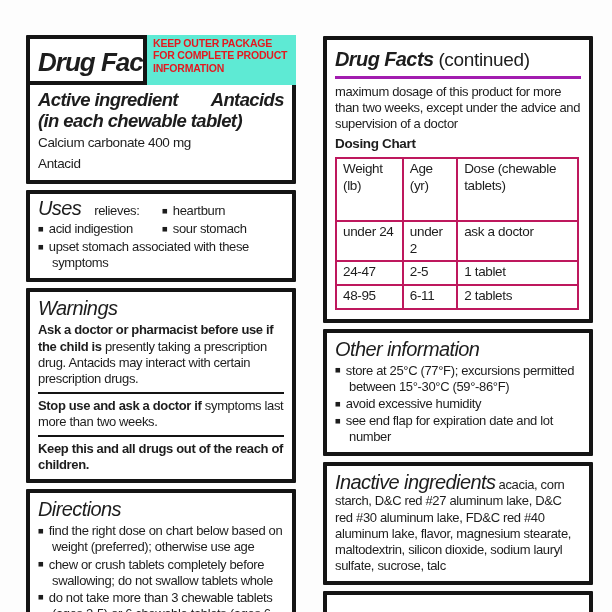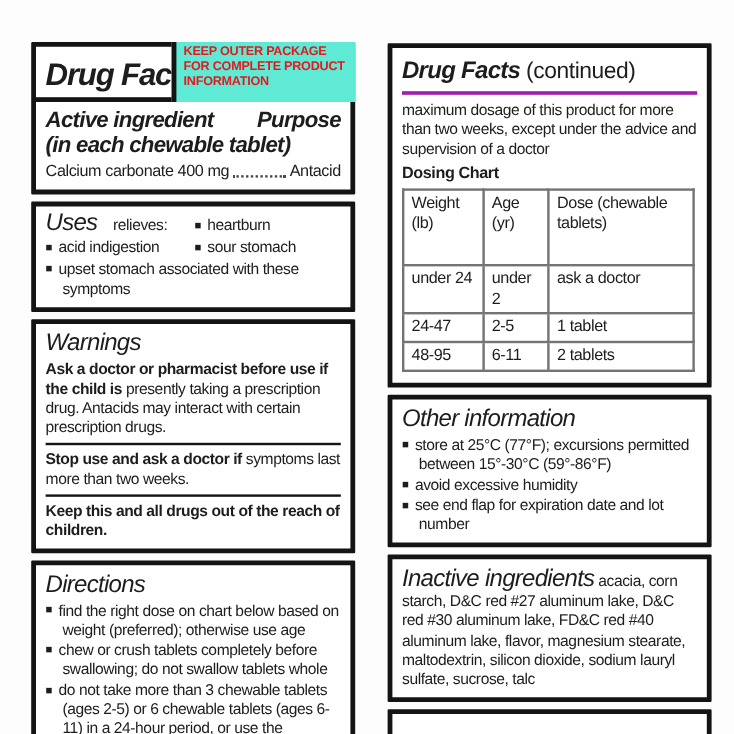--- a/index.html
+++ b/index.html
@@ -28,21 +28,21 @@
   }
   .df-note{
     position:absolute;top:-4px;right:-4px;width:153px;height:50px;z-index:3;
     box-sizing:border-box;background:#5eead4;border-left:4px solid #141414;
     padding:2px 0 0 6px;color:#e4191f;font-weight:bold;font-size:10.5px;
     line-height:1.18;letter-spacing:-0.2px;
   }
   .ai-head{padding:4px 8px 0;}
   .ai-row{display:flex;justify-content:space-between;}
   .h-ital{font-weight:bold;font-style:italic;font-size:18.5px;letter-spacing:-0.6px;line-height:1.15;}
-  .ai-value{display:flex;align-items:baseline;padding:3px 8px 7px;font-size:13.5px;}
+  .ai-value{display:flex;align-items:baseline;padding:3px 8px 7px;font-size:13.5px;flex-direction:column;}
   .leader{flex:1;margin:0 3px 3px;border-bottom:2px dotted #4a4a4a;height:2px;align-self:flex-end;}
 
   
   .sec-title{font-weight:normal;font-style:italic;font-size:20px;letter-spacing:-0.6px;line-height:1.1;margin:2px 0 3px;}
   .sec-title.inline{display:inline;margin:0;font-size:20px;}
   .sq{font-size:9.5px;letter-spacing:0;margin-right:5px;vertical-align:1.5px;}
   .li{padding-left:14px;text-indent:-14px;margin:1px 0;}
 
   
   .u-row{display:flex;align-items:baseline;}
@@ -59,21 +59,21 @@
   
   .box-dir{min-height:180px;position:relative;}
 
   
   .r-head{border-bottom:3px solid #a21caf;padding:4px 0 4px;margin-bottom:5px;}
   .r-title{font-weight:bold;font-style:italic;font-size:20px;letter-spacing:-0.6px;}
   .r-cont{font-size:19px;}
   .plain{margin:0 0 4px;}
   .chart-title{font-weight:bold;font-size:13.5px;margin:3px 0 4px;}
   table.dosing{border-collapse:collapse;width:99%;font-size:13.5px;letter-spacing:-0.35px;margin-bottom:3px;}
-  table.dosing td{border:2px solid #737373;padding:2px 6px 3px;vertical-align:top;}
+  table.dosing td{border:2px solid #be185d;padding:2px 6px 3px;vertical-align:top;}
   table.dosing tr.hdr td{height:56px;}
   .box-r1{min-height:236px;}
   .box-other{min-height:122px;}
   .box-inactive{min-height:123px;}
   .box-inactive p{margin:2px 0 0;}
   .box-q{min-height:46px;padding-top:4px;}
 </style>
 </head>
 <body>
 
@@ -82,21 +82,21 @@
   <div class="col left">
 
     <section class="box box-main">
       <div class="df-head">
         <div class="df-title">Drug Facts</div>
         <div class="df-note">KEEP OUTER PACKAGE FOR COMPLETE PRODUCT INFORMATION</div>
       </div>
       <div class="ai-head">
         <div class="ai-row">
           <span class="h-ital">Active ingredient</span>
-          <span class="h-ital">Purpose</span>
+          <span class="h-ital">Antacids</span>
         </div>
         <div class="h-ital">(in each chewable tablet)</div>
       </div>
       <div class="ai-value">
         <span>Calcium carbonate 400 mg</span>
         <span class="leader"></span>
         <span>Antacid</span>
       </div>
     </section>
 

